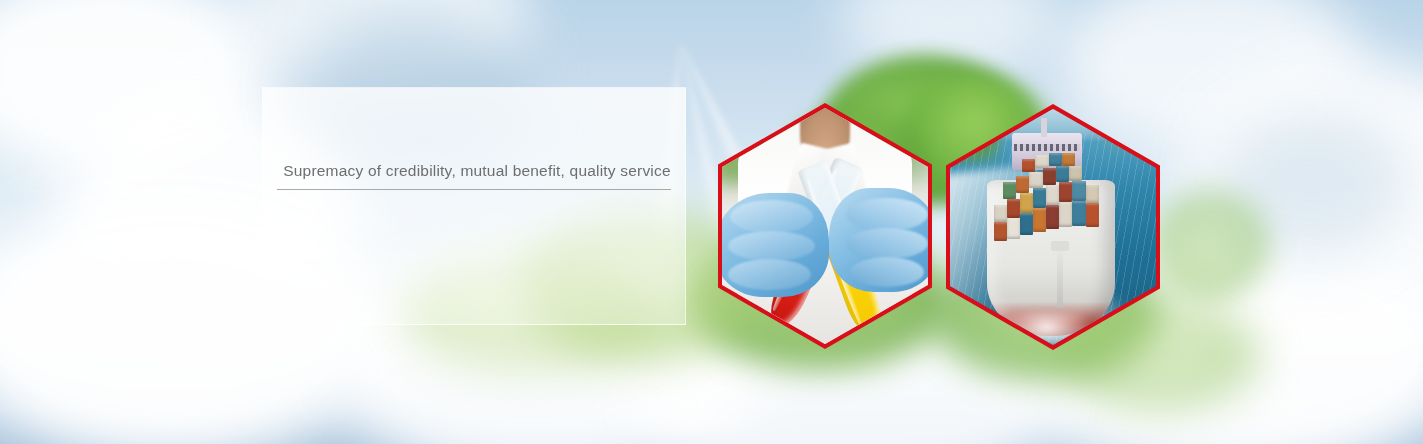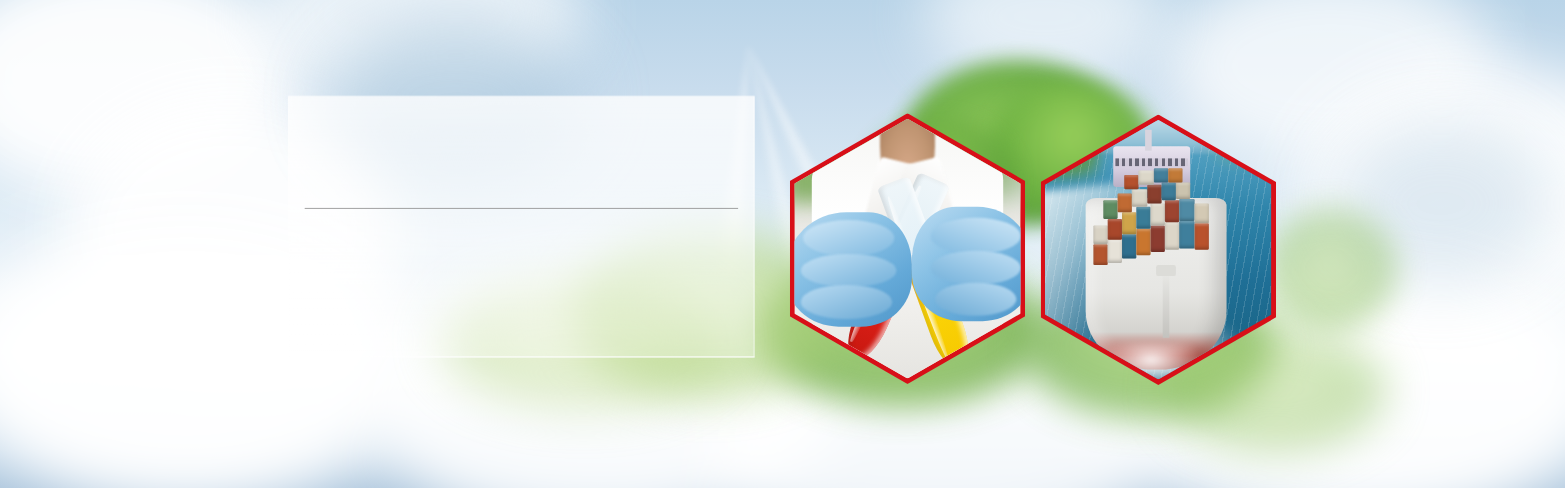--- a/index.html
+++ b/index.html
@@ -194,20 +194,21 @@
     <div class="foliage f3"></div>
     <div class="foliage f4"></div>
     <div class="foliage f5"></div>
     <div class="foliage f6"></div>
     <div class="foliage f7"></div>
     <div class="foliage f8"></div>
     <div class="foliage f9"></div>
   </div>
 
   <div class="panel">
+    <div class="subline">Supremacy of credibility, mutual benefit, quality service</div>
     <div class="divider"></div>
   </div>
 
   <div class="hex hex-outer" id="hex-lab">
     <div class="hex-inner">
       <div class="lab-scene">
         <div class="lab-bg"></div>
         <div class="lab-coat"></div>
         <div class="lab-neck"></div>
         <div class="lab-shadow"></div>

